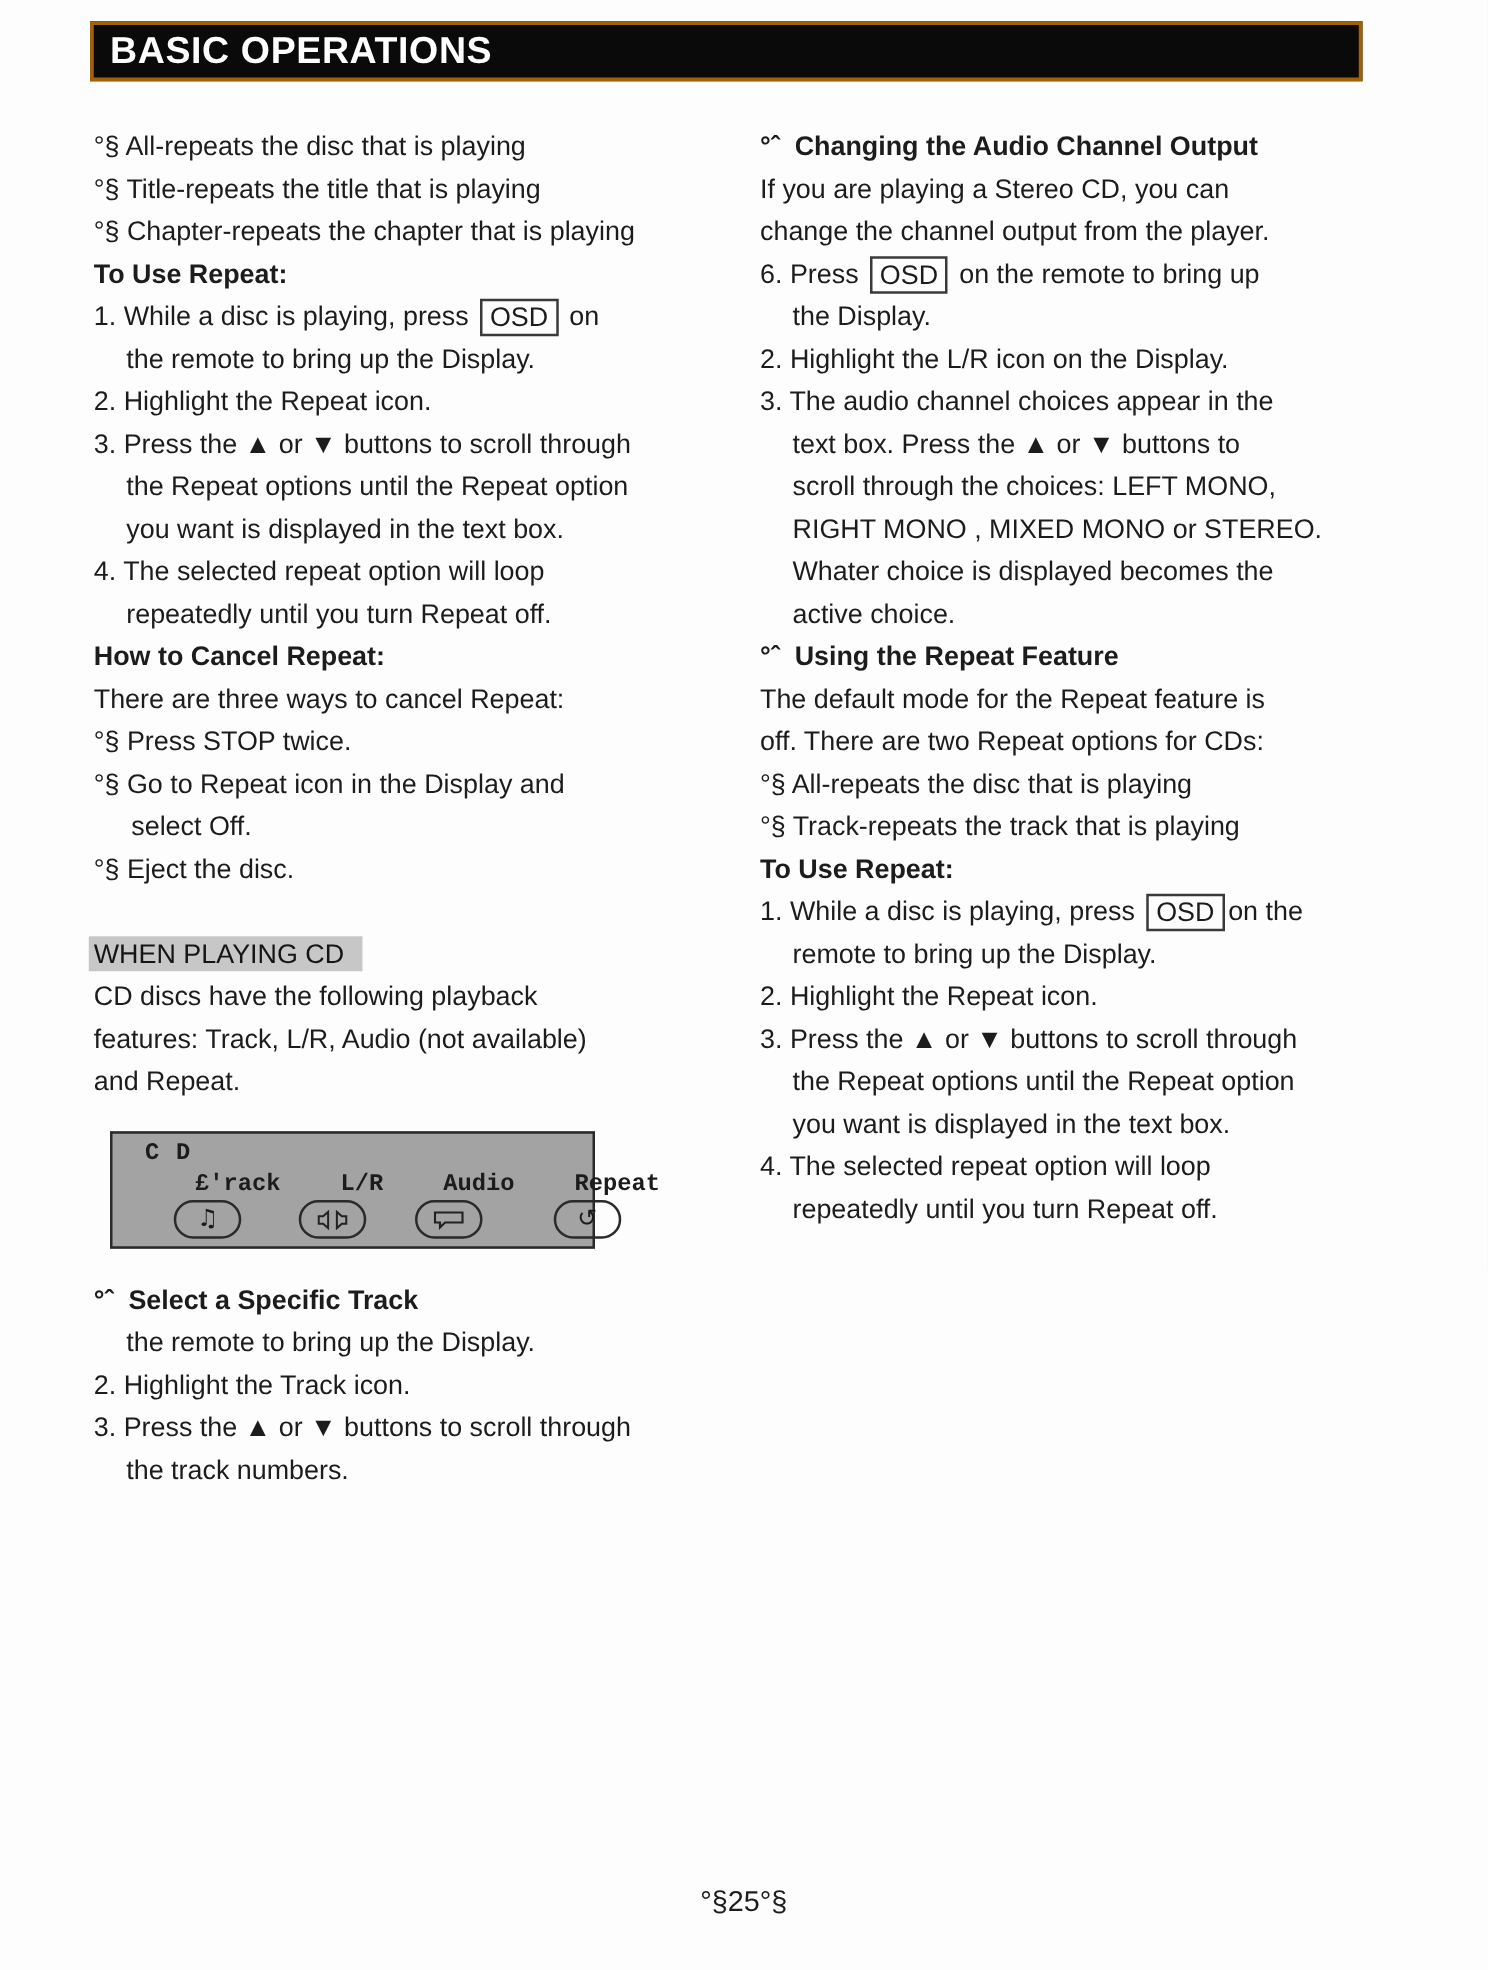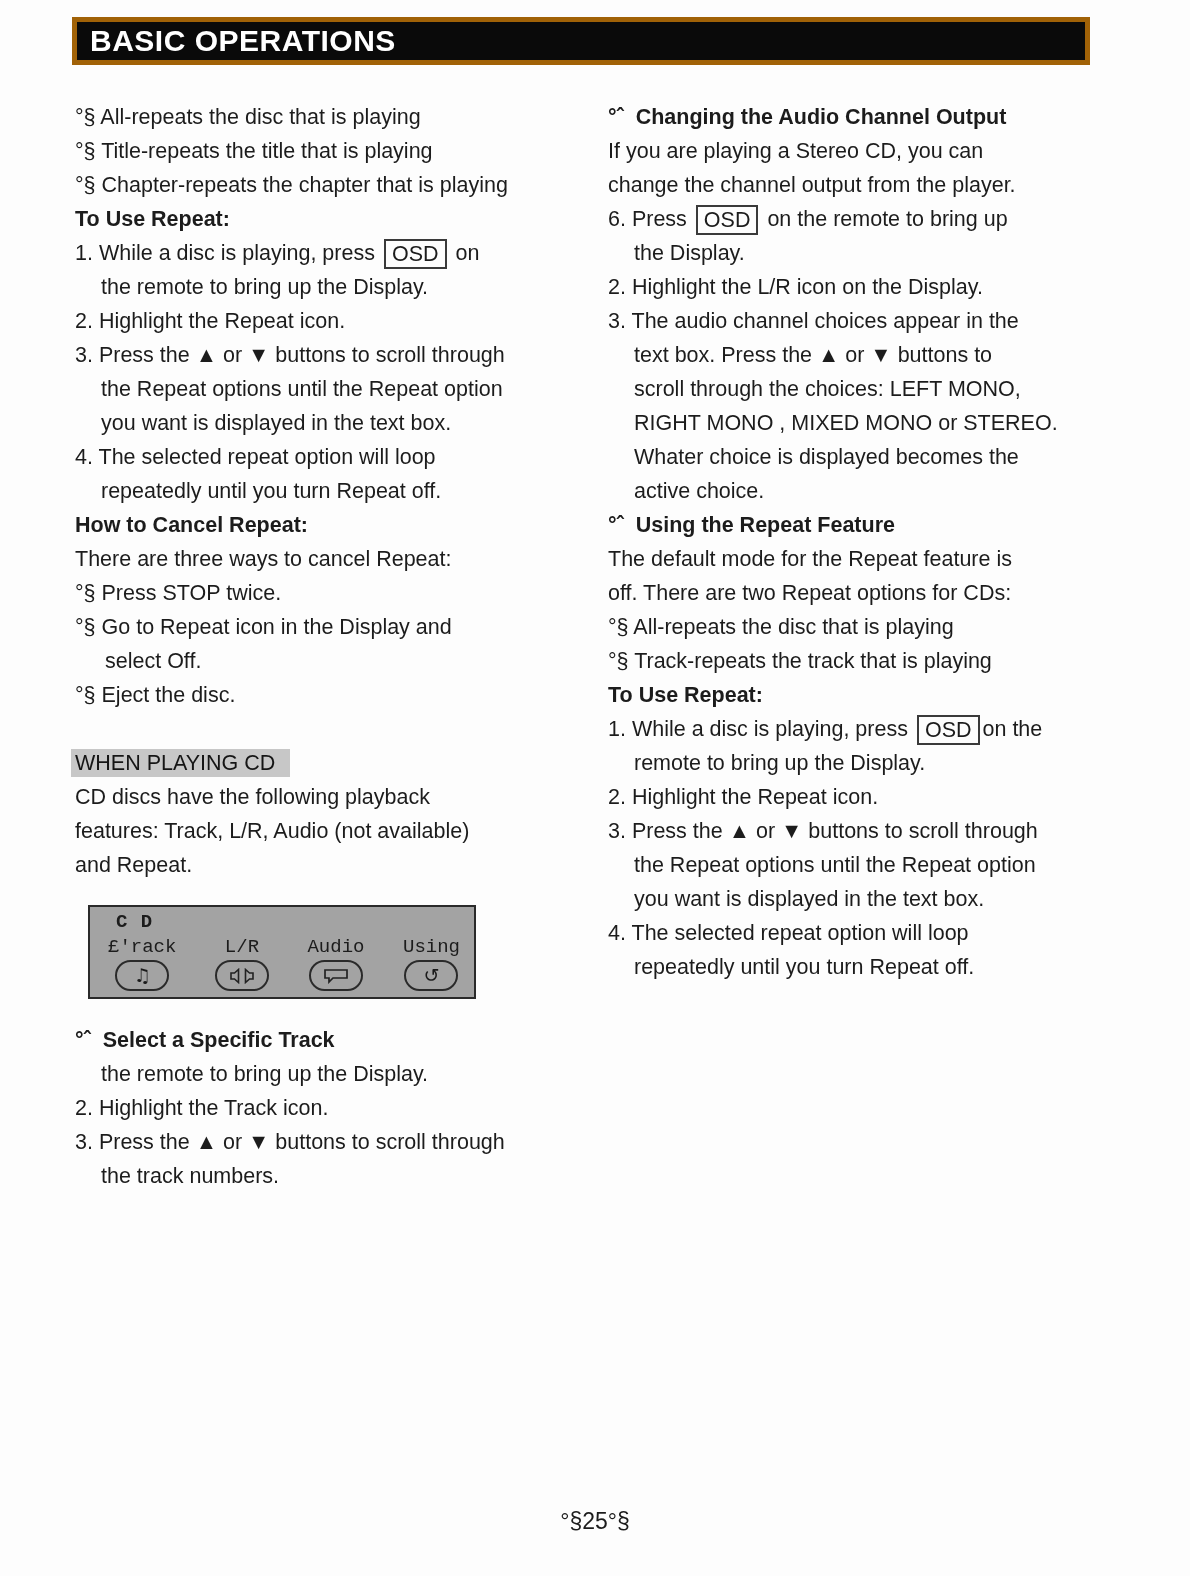--- a/index.html
+++ b/index.html
@@ -9,21 +9,21 @@
     width:1190px;height:1576px;
     background:#fdfdfd;
     font-family:"Liberation Sans", sans-serif;
     color:#1c1c1c;
     overflow:hidden;
   }
   .header-bar{
     position:absolute;left:72px;top:17px;
     width:1018px;height:48px;
     background:#0a0a0a;
-    border:5px solid #a16207;
+    border:3px solid #a16207;
     box-sizing:border-box;
     display:flex;align-items:center;
   }
   .header-bar span{
     color:#fff;font-weight:bold;font-size:30px;
     padding-left:13px;letter-spacing:0.5px;
   }
   .col{position:absolute;top:100px;}
   .col-left{left:75px;width:505px;}
   .col-right{left:608px;width:520px;}
@@ -59,21 +59,21 @@
   }
   .cd-label{
     position:absolute;left:26px;top:4px;
     font-size:19px;font-weight:bold;letter-spacing:1px;
   }
   .diag-row{
     position:absolute;left:18px;right:14px;top:29px;
     display:flex;justify-content:space-between;
   }
   .diag-item{text-align:center;}
-  .diag-item .lbl{font-size:19px;font-weight:normal;display:block;line-height:22px;}
+  .diag-item .lbl{font-size:19px;font-weight:bold;display:block;line-height:22px;margin-left:48px;}
   .oval{
     margin:2px auto 0;
     width:50px;height:27px;
     border:2px solid #2a2a2a;
     border-radius:16px;
     display:flex;align-items:center;justify-content:center;
   }
   .oval .glyph{
     font-family:"DejaVu Sans",sans-serif;
     font-size:19px;line-height:19px;color:#1a1a1a;
@@ -140,21 +140,21 @@
           </div>
           <div class="diag-item">
             <span class="lbl">Audio</span>
             <div class="oval">
               <svg width="26" height="16" viewBox="0 0 26 16">
                 <path d="M2 2 h22 v8 h-14 l-4 4 v-4 H2 Z" fill="none" stroke="#222" stroke-width="1.7" stroke-linejoin="miter"></path>
               </svg>
             </div>
           </div>
           <div class="diag-item">
-            <span class="lbl">Using</span>
+            <span class="lbl">Repeat</span>
             <div class="oval">
               <span class="glyph">↺</span>
             </div>
           </div>
         </div>
     </div>
 
     <div style="margin-top:24px;">
         <div class="line"><span class="s-b">°ˆ  Select a Specific Track</span></div>
         <div class="line" style="padding-left: 26px;"><span class="s-n">the remote to bring up the Display.</span></div>

